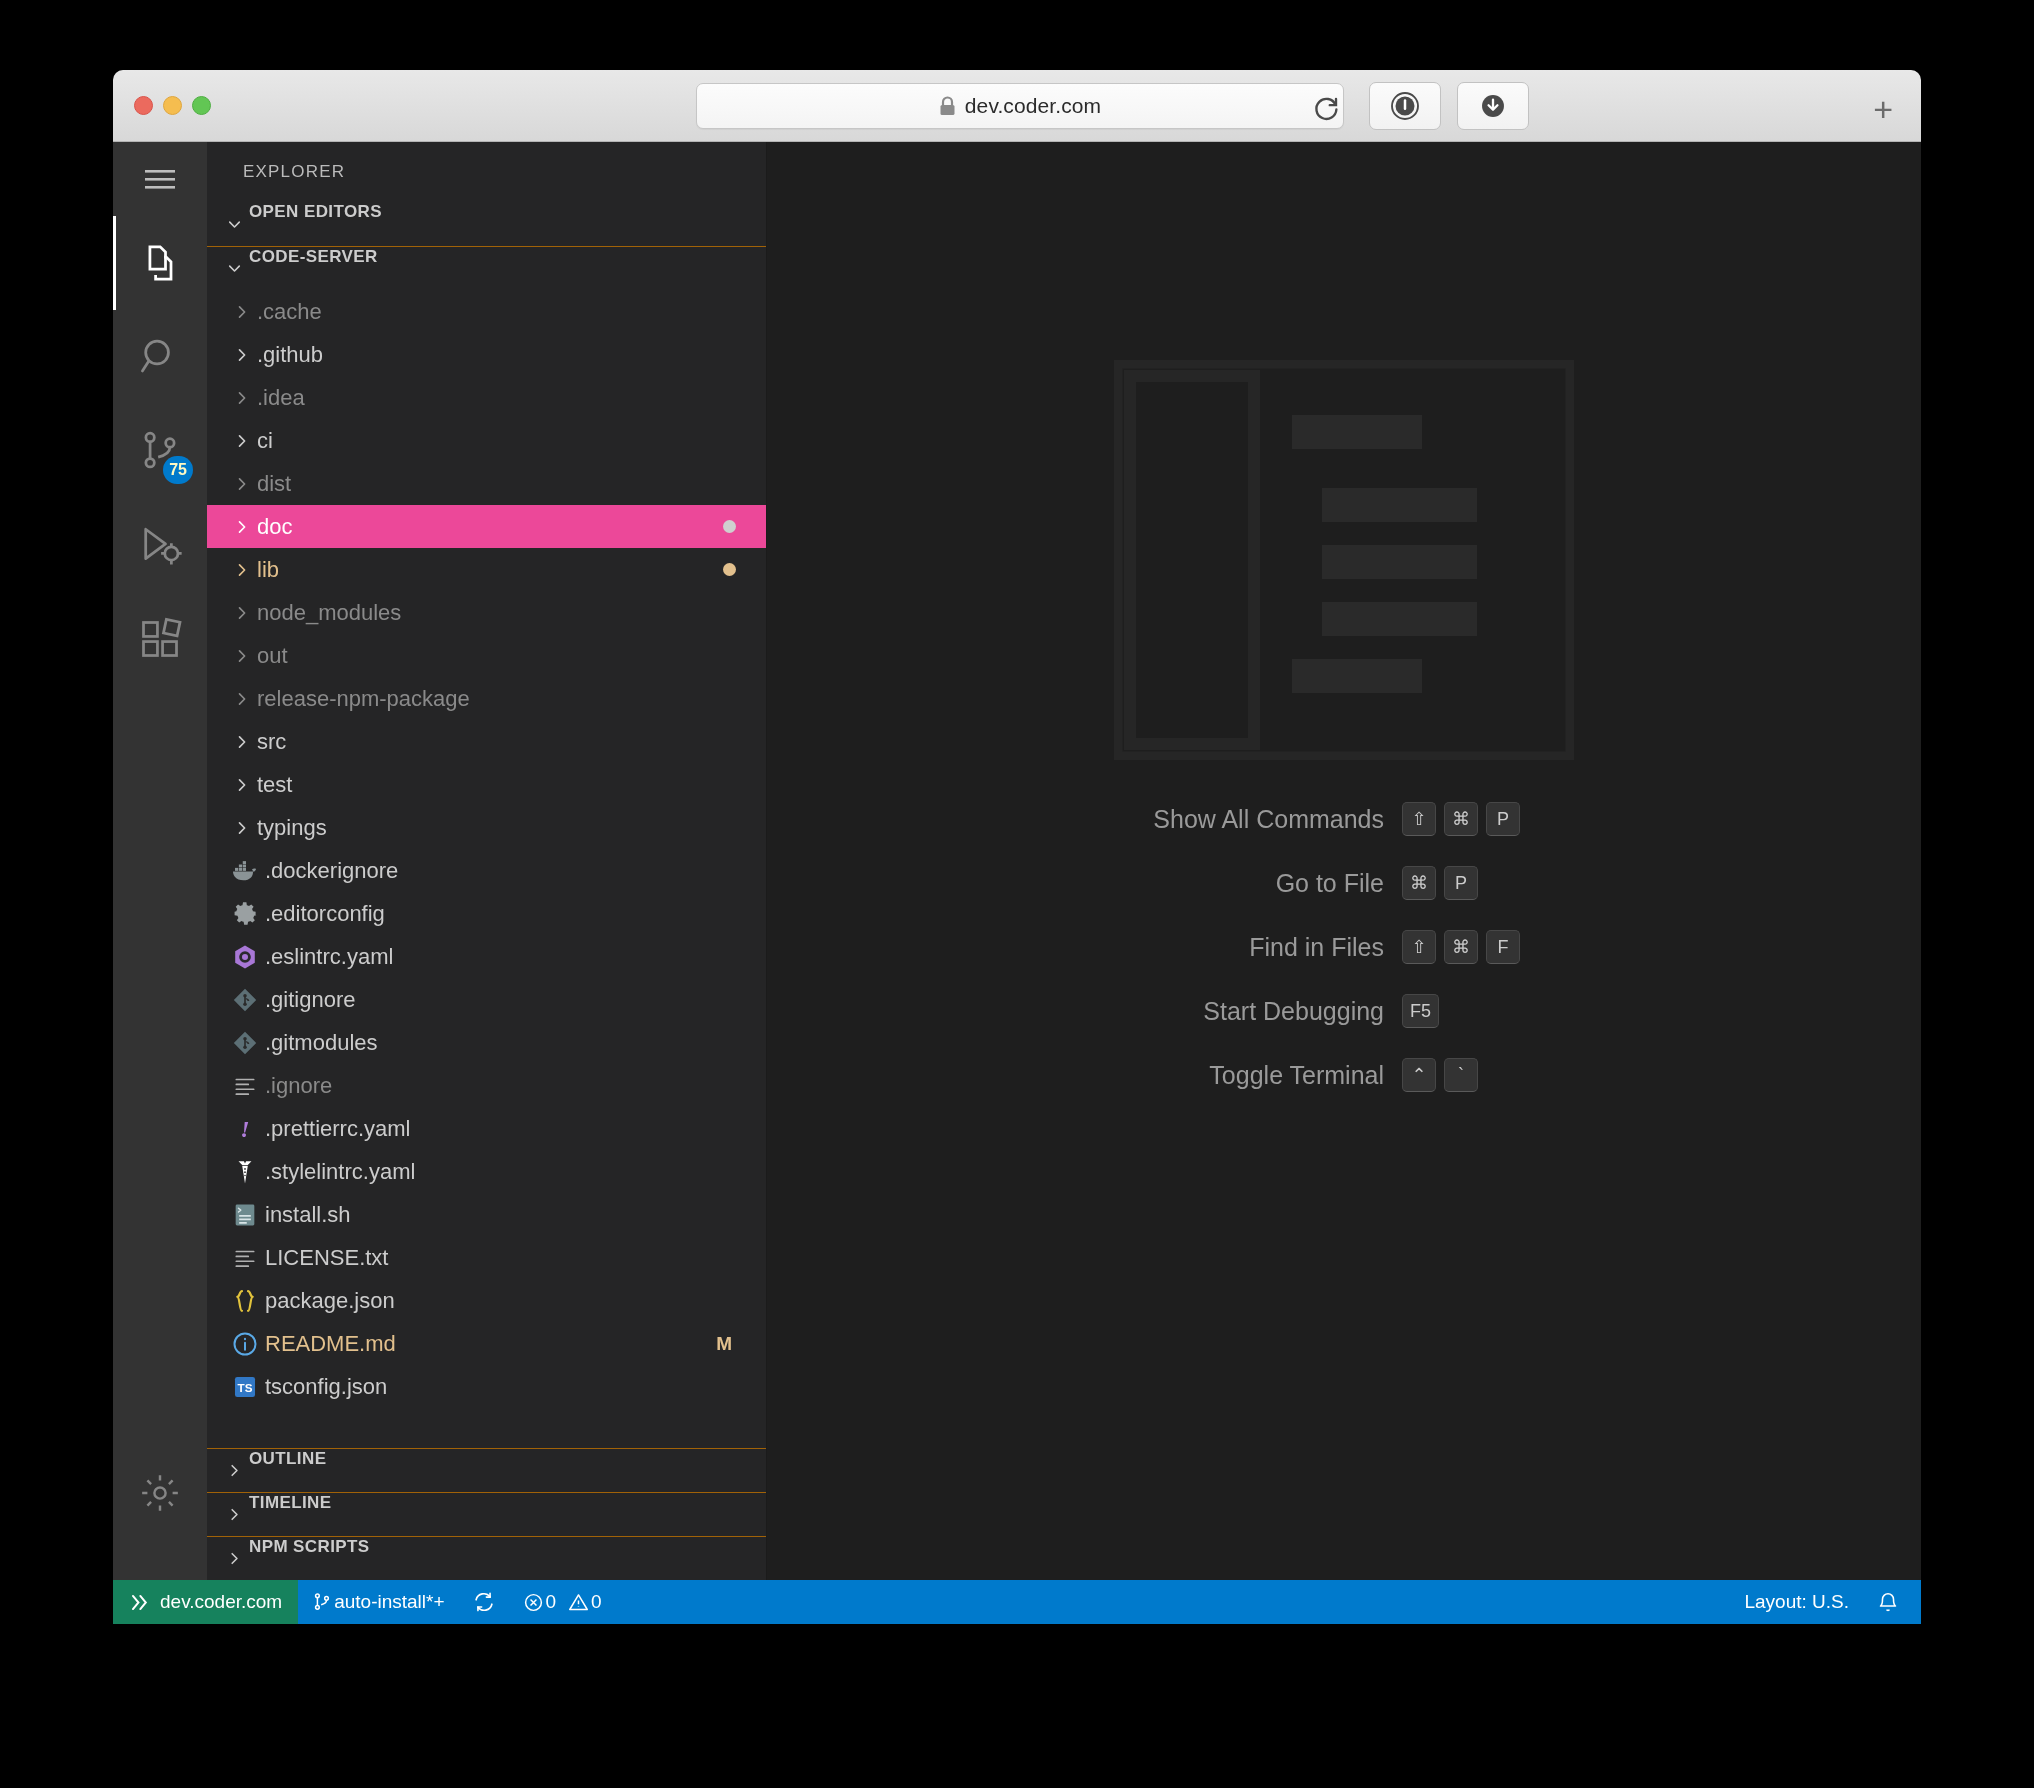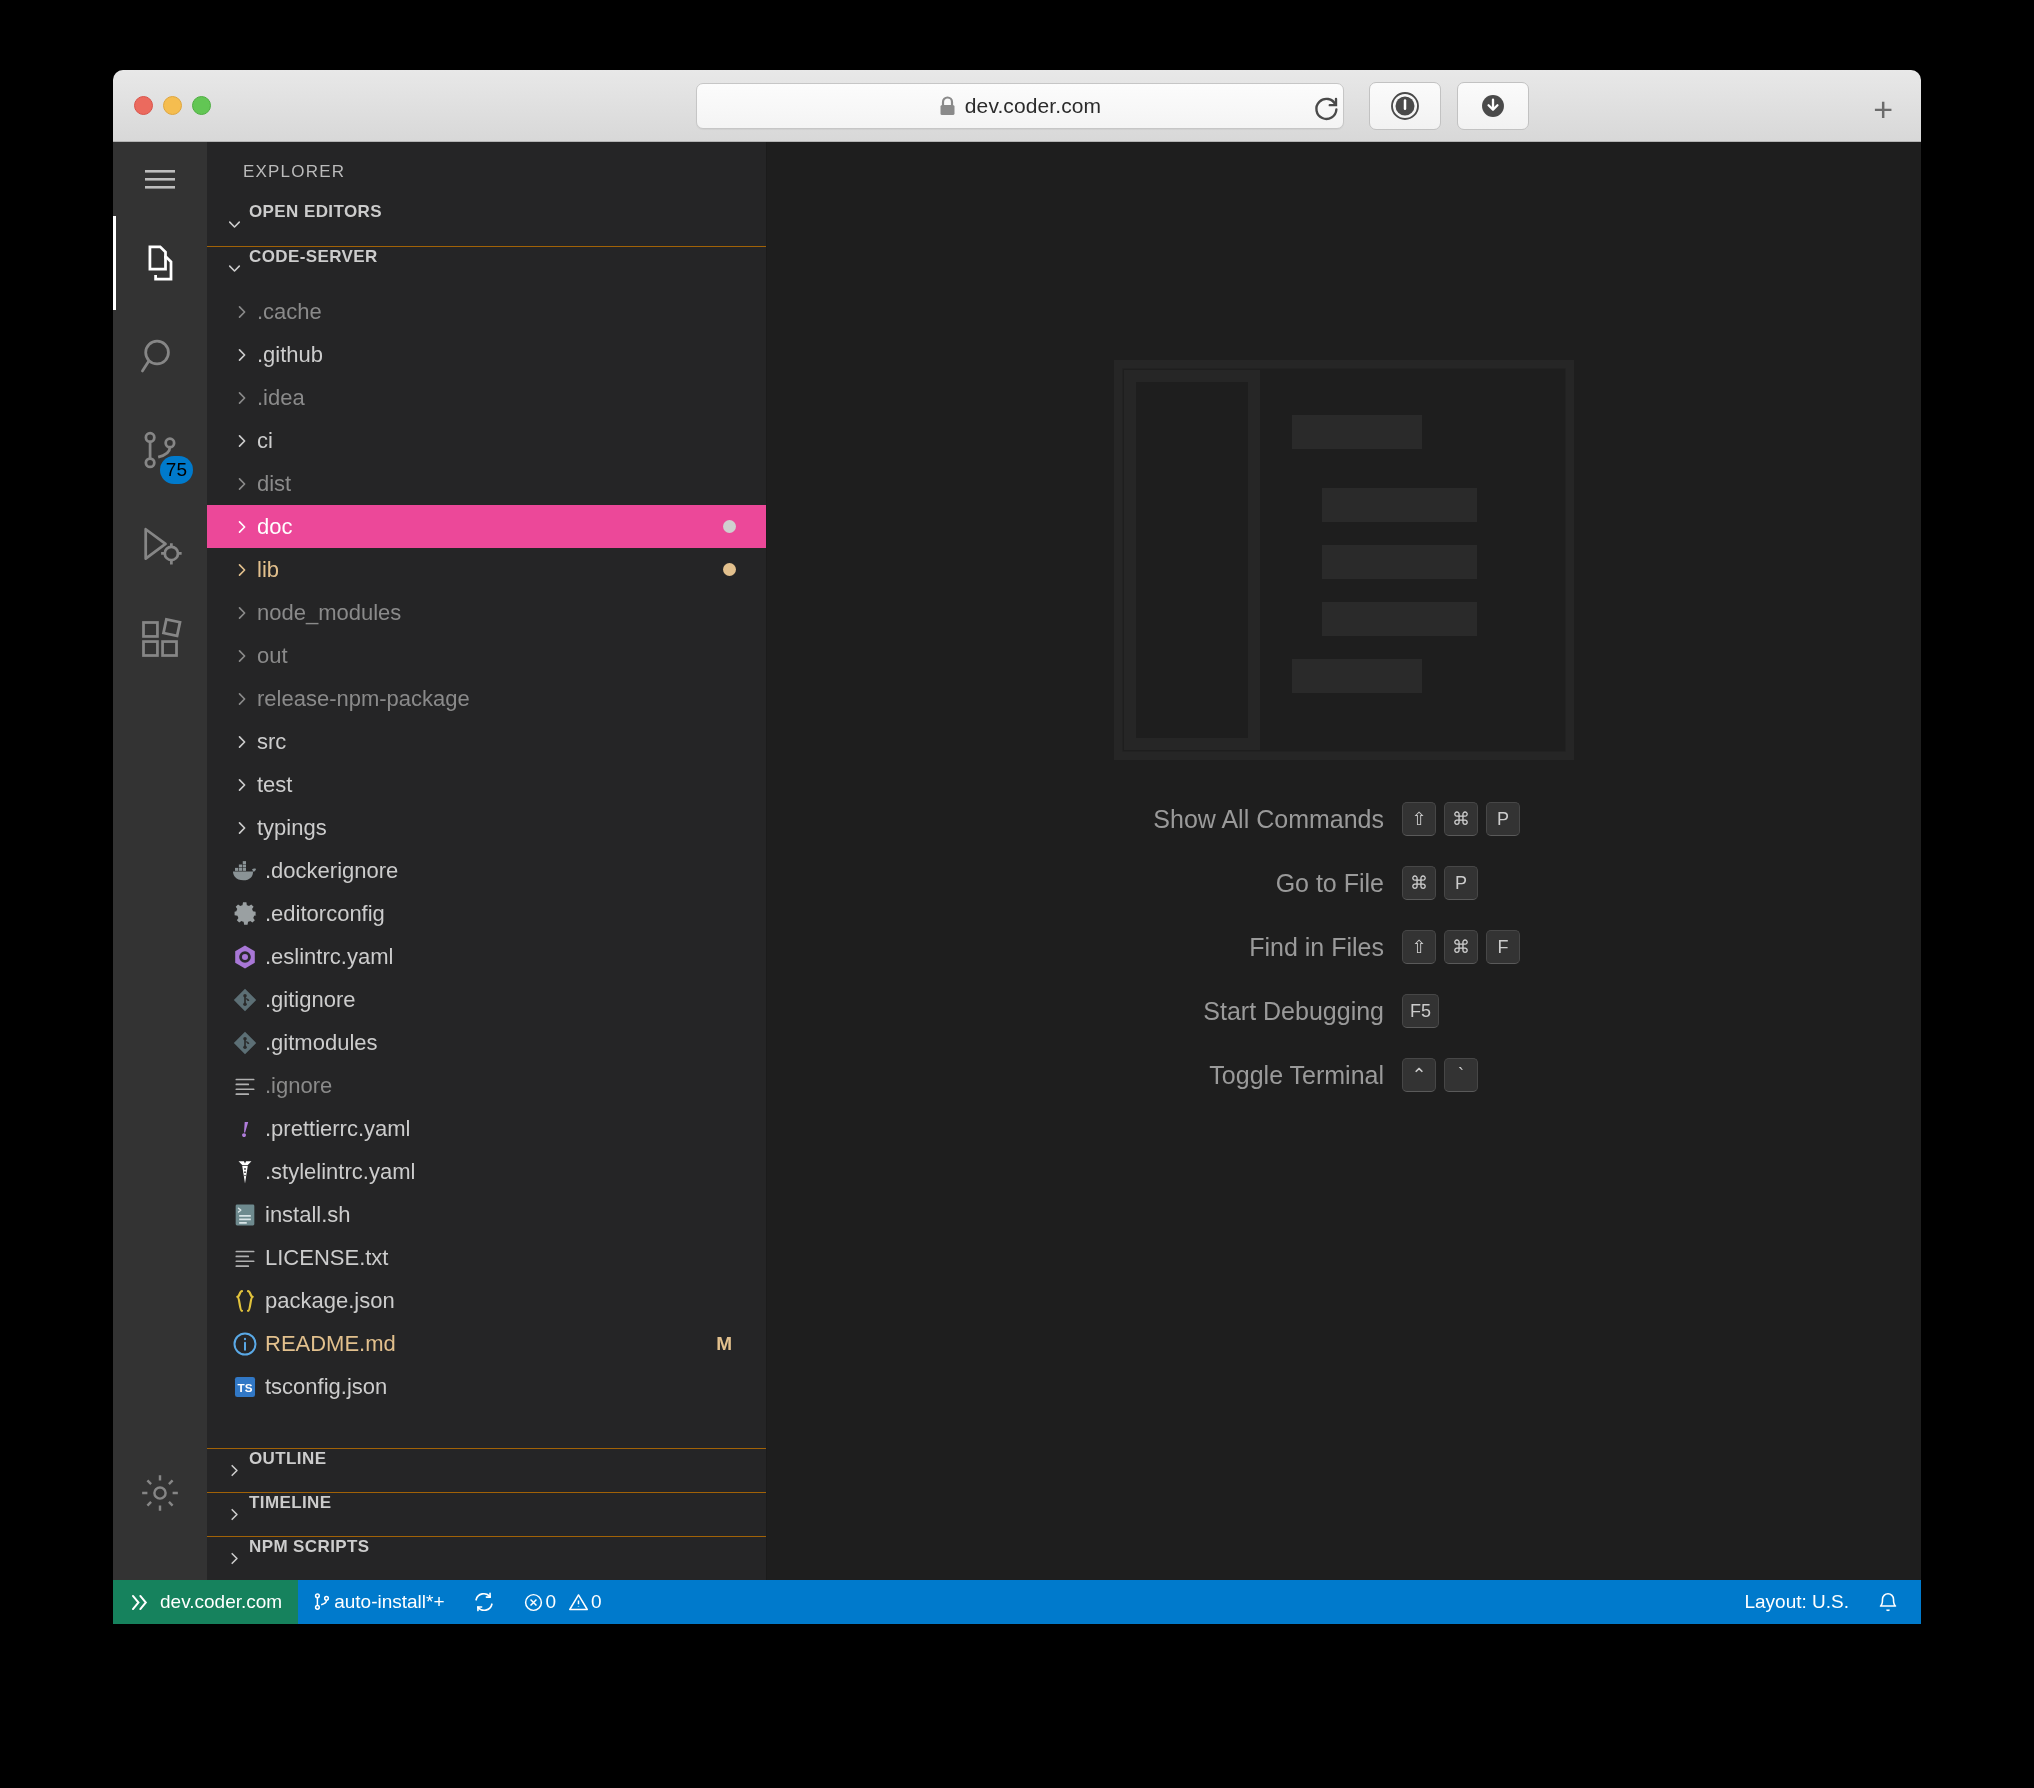--- a/index.html
+++ b/index.html
@@ -99,22 +99,22 @@
   .act-item.active { color: #ffffff; }
   .act-item.active::before {
     content:""; position:absolute; left:0; top:0;
     width:3px; height:100%; background:#ffffff;
   }
   .act-badge {
     position: absolute;
     right: 14px; bottom: 14px;
     min-width: 28px; height: 28px;
     border-radius: 14px;
-    background: #007acc; color:#000000;
-    font-size: 19px; font-weight: 400;
+    background: #007acc; color:#fef9c3;
+    font-size: 16px; font-weight: 700;
     display:flex; align-items:center; justify-content:center;
     padding: 0 6px;
   }
   .act-spacer { flex: 1; }
 
   
   .sidebar {
     width: 560px;
     background: #252526;
     flex-shrink: 0;

